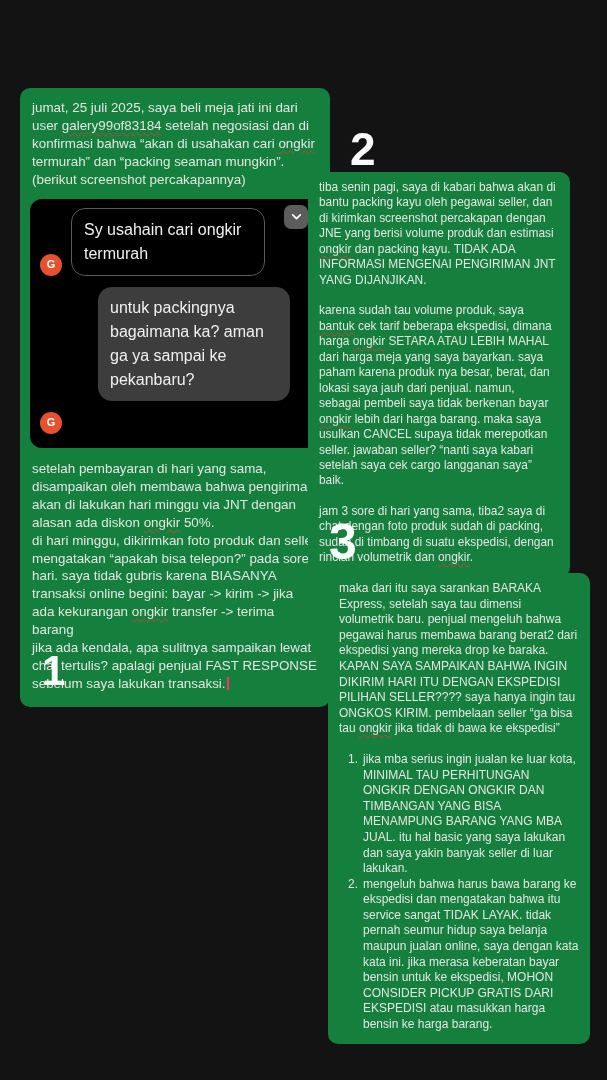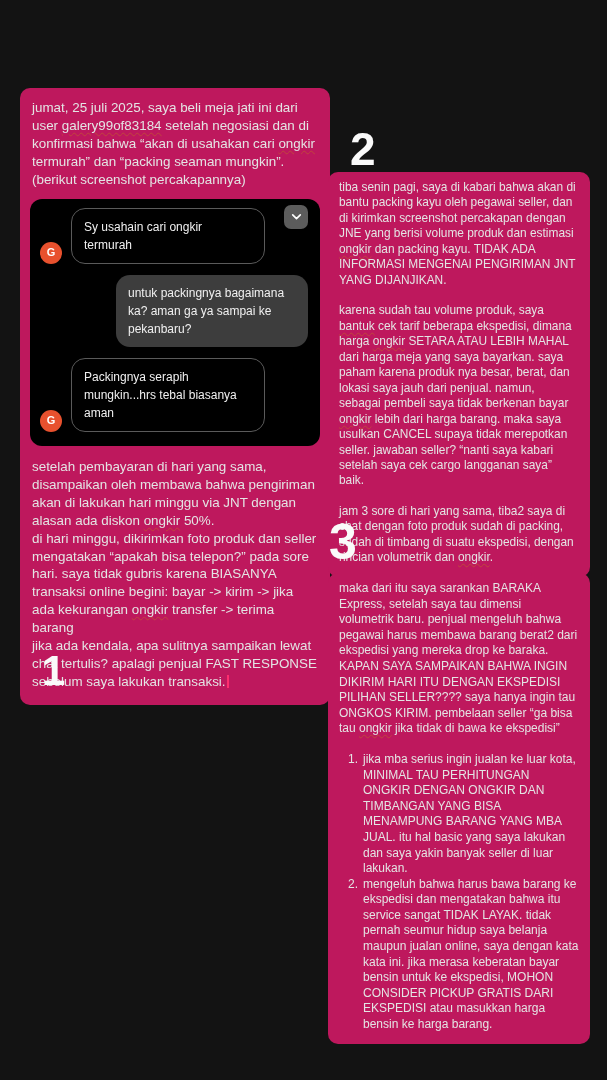--- a/index.html
+++ b/index.html
@@ -4,27 +4,27 @@
 <style>
   html,body{margin:0;padding:0;}
   body{
     width:607px;height:1080px;
     background:#131313;
     font-family:"Liberation Sans", sans-serif;
     position:relative;overflow:hidden;
   }
   .card{
     position:absolute;
-    background:#be185d;
+    background:#15803d;
     border-radius:10px;
     color:#e4e4e4;
     box-sizing:border-box;
   }
   #card1{left:20px;top:88px;width:310px;padding:11px 12px 14px;font-size:13.4px;line-height:1.34;}
-  #card2{left:328px;top:172px;width:262px;padding:8px 11px 11px;font-size:11.9px;line-height:1.3;}
+  #card2{left:308px;top:172px;width:262px;padding:8px 11px 11px;font-size:11.9px;line-height:1.3;}
   #card3{left:328px;top:573px;width:262px;padding:8px 11px 11px;font-size:12px;line-height:1.3;}
   .rich{white-space:pre-wrap;}
   .pgap{height:15px;}
   .misspell{
     text-decoration-line:underline;
     text-decoration-style:wavy;
     text-decoration-color:#c0443c;
     text-decoration-thickness:1px;
     text-underline-offset:2px;
   }
@@ -41,24 +41,24 @@
   .chat-row.outgoing{justify-content:flex-end;}
   .avatar{
     width:22px;height:22px;border-radius:50%;
     background:#e8512e;color:#fff;
     font-size:11px;font-weight:bold;
     display:flex;align-items:center;justify-content:center;
     flex:0 0 22px;margin-right:9px;
   }
   .bubble{
     border-radius:14px;padding:9px 12px;
-    font-size:12px;line-height:1.5;color:#f0f0f0;
+    font-size:16px;line-height:1.5;color:#f0f0f0;
   }
   .bubble.incoming{border:1px solid #5a5a5a;background:#000;max-width:168px;}
-  .bubble.outgoing{background:#3d3d3d;max-width:168px;margin-right:2px;}
+  .bubble.outgoing{background:#3d3d3d;max-width:168px;margin-right:20px;}
   .chevron-btn{
     position:absolute;top:6px;right:12px;
     width:24px;height:24px;border-radius:7px;
     background:#5c5c5c;border:none;
     display:flex;align-items:center;justify-content:center;
     cursor:pointer;padding:0;
   }
   .caret{
     display:inline-block;width:2.5px;height:13px;
     background:#ff2d6e;vertical-align:-2px;margin-left:1px;
@@ -92,21 +92,20 @@
       <div class="avatar">G</div>
       <div class="bubble incoming">Sy usahain cari ongkir termurah</div>
     </div>
 
     <div class="chat-row outgoing">
       <div class="bubble outgoing">untuk packingnya bagaimana ka? aman ga ya sampai ke pekanbaru?</div>
     </div>
 
     <div class="chat-row incoming">
       <div class="avatar">G</div>
-      <div class="bubble incoming">Packingnya serapih mungkin...hrs tebal biasanya aman</div>
     </div>
   </div>
 
   <div><span class="rich"><span>setelah pembayaran di hari yang sama, disampaikan oleh membawa bahwa pengiriman akan di lakukan hari minggu via JNT dengan alasan ada diskon </span><span class="misspell">ongkir</span><span> 50%.
 di hari minggu, dikirimkan foto produk dan seller mengatakan “apakah bisa telepon?” pada sore hari. saya tidak gubris karena BIASANYA transaksi online begini: bayar -&gt; kirim -&gt; jika ada kekurangan </span><span class="misspell">ongkir</span><span> transfer -&gt; terima barang
 jika ada kendala, apa sulitnya sampaikan lewat chat tertulis? apalagi penjual FAST RESPONSE sebelum saya lakukan transaksi.</span></span><span class="caret"></span></div>
 </div>
 
 <div class="section-num" id="num1">1</div>
 <div class="section-num" id="num2">2</div>

